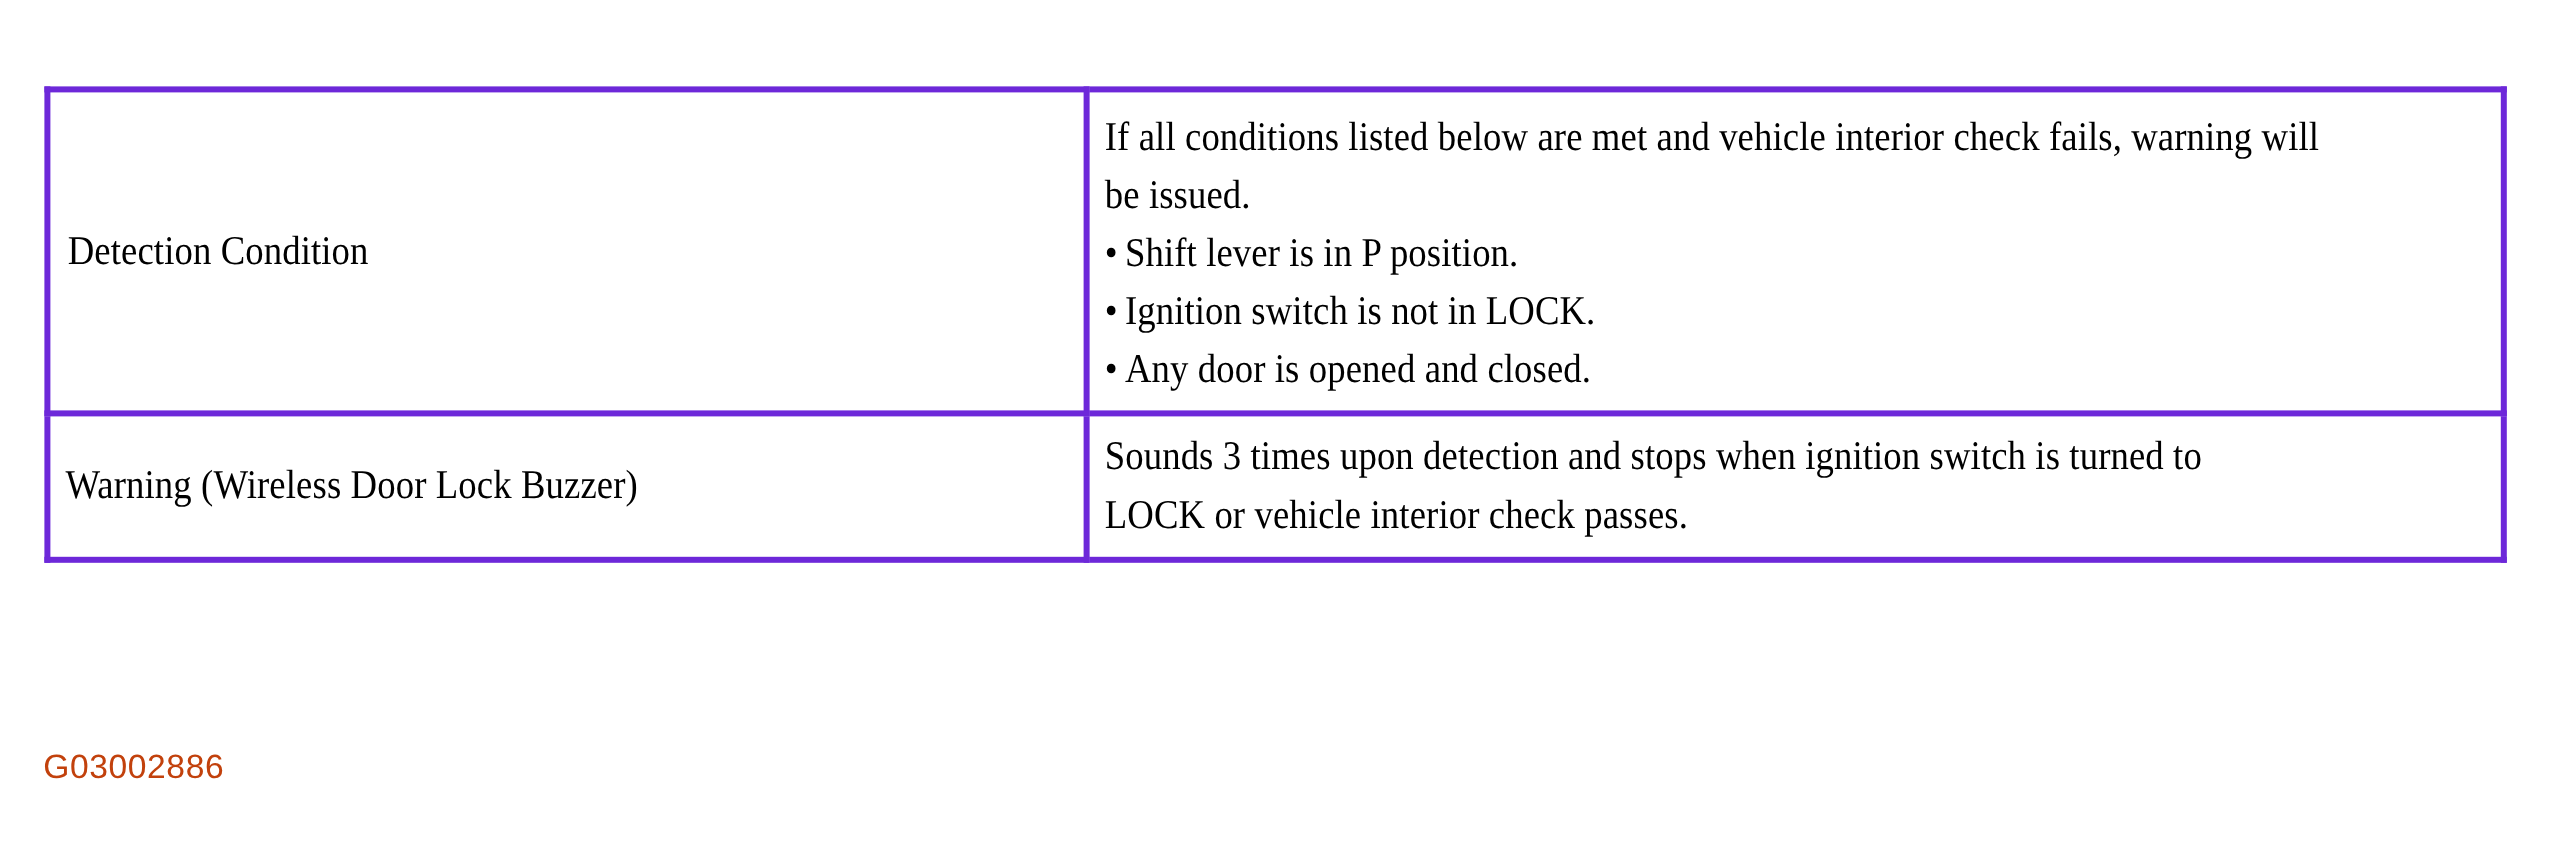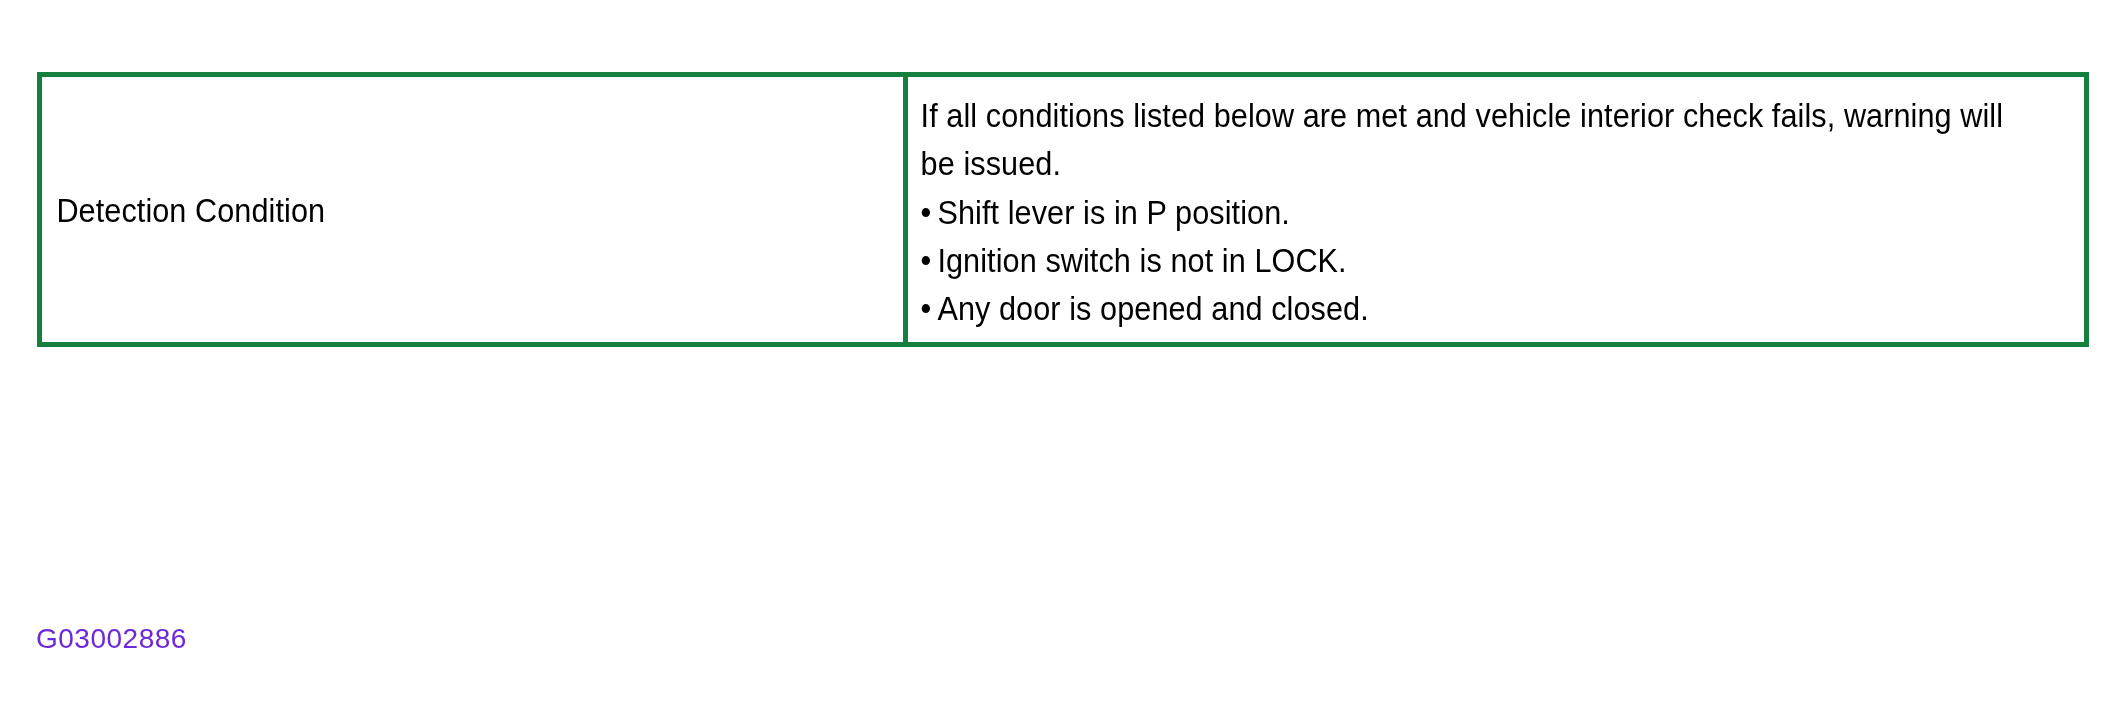--- a/index.html
+++ b/index.html
@@ -28,24 +28,25 @@
     position: absolute;
     left: 37px;
     top: 72px;
     width: 2047px;
     border-collapse: collapse;
     table-layout: fixed;
     background: #ffffff;
   }
 
   .spec-table td {
-    border: 5px solid #15803d;
+    border: 5px solid #6d28d9;
     padding: 0;
     vertical-align: middle;
     background: #ffffff;
+    font-family: Liberation Serif, serif;
   }
 
   
   .col-label { width: 866px; }
   .col-value { width: 1181px; }
 
   
   .cell-inner {
     padding: 10px 0 10px 14px;
     font-size: 34px;
@@ -84,21 +85,21 @@
 
   
   .caption {
     position: absolute;
     left: 36px;
     top: 625px;
     font-size: 28px;
     line-height: 1;
     letter-spacing: 0.5px;
     font-family: "Liberation Sans", "DejaVu Sans", sans-serif;
-    color: #6d28d9;
+    color: #c2410c;
     white-space: nowrap;
     text-align: center;
   }
 </style>
 </head>
 <body>
 
 <div class="page">
 
   <table class="spec-table">
@@ -118,19 +119,30 @@
             <span class="value-line">be issued.</span>
             <span class="bullet-line"><span class="dot">•</span><span>Shift lever is in P position.</span></span>
             <span class="bullet-line"><span class="dot">•</span><span>Ignition switch is not in LOCK.</span></span>
             <span class="bullet-line"><span class="dot">•</span><span>Any door is opened and closed.</span></span>
           </div>
         </td>
       </tr>
 
 
 
+      <tr class="row-wireless">
+        <td class="col-label">
+          <div class="cell-inner">Warning (Wireless Door Lock Buzzer)</div>
+        </td>
+        <td class="col-value">
+          <div class="cell-inner">
+            <span class="value-line">Sounds 3 times upon detection and stops when ignition switch is turned to</span>
+            <span class="value-line">LOCK or vehicle interior check passes.</span>
+          </div>
+        </td>
+      </tr>
 
     </tbody>
   </table>
 
   <div class="caption">G03002886</div>
 
 </div>
 
 </body></html>

